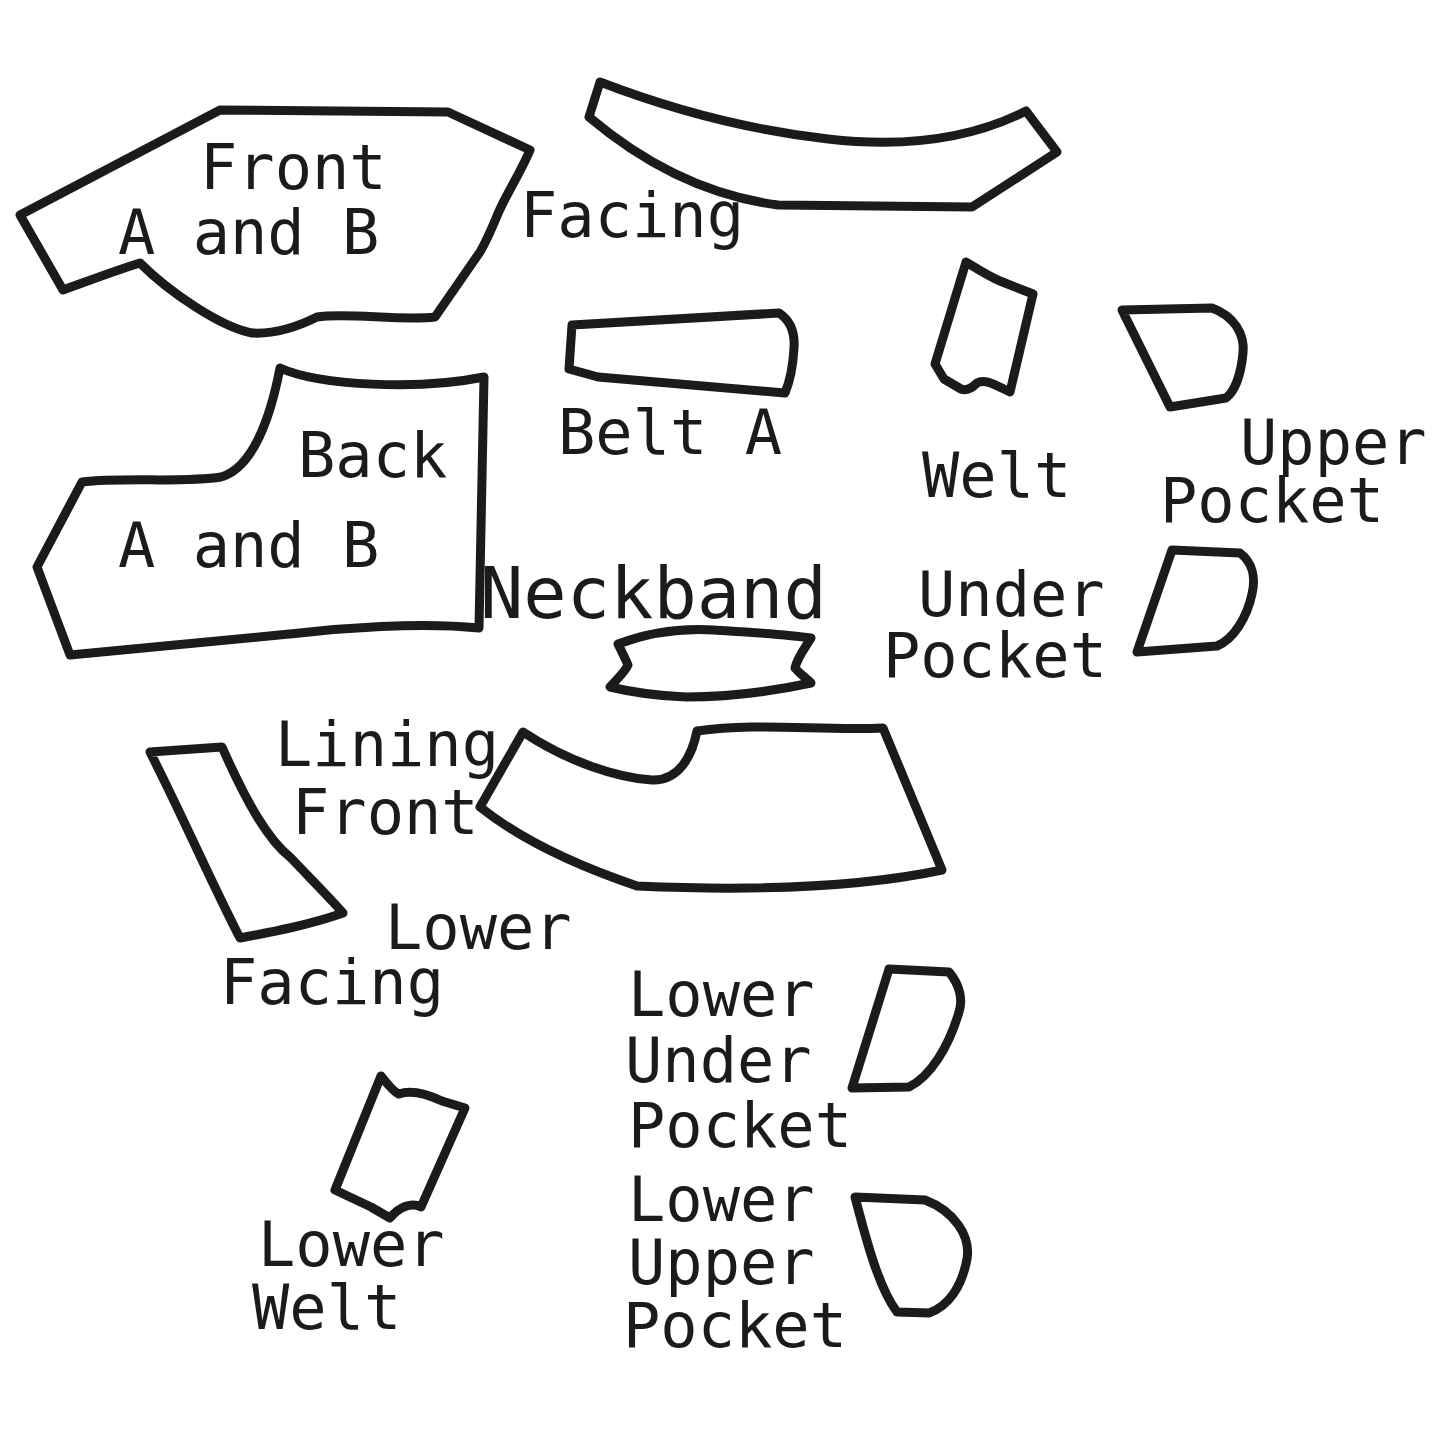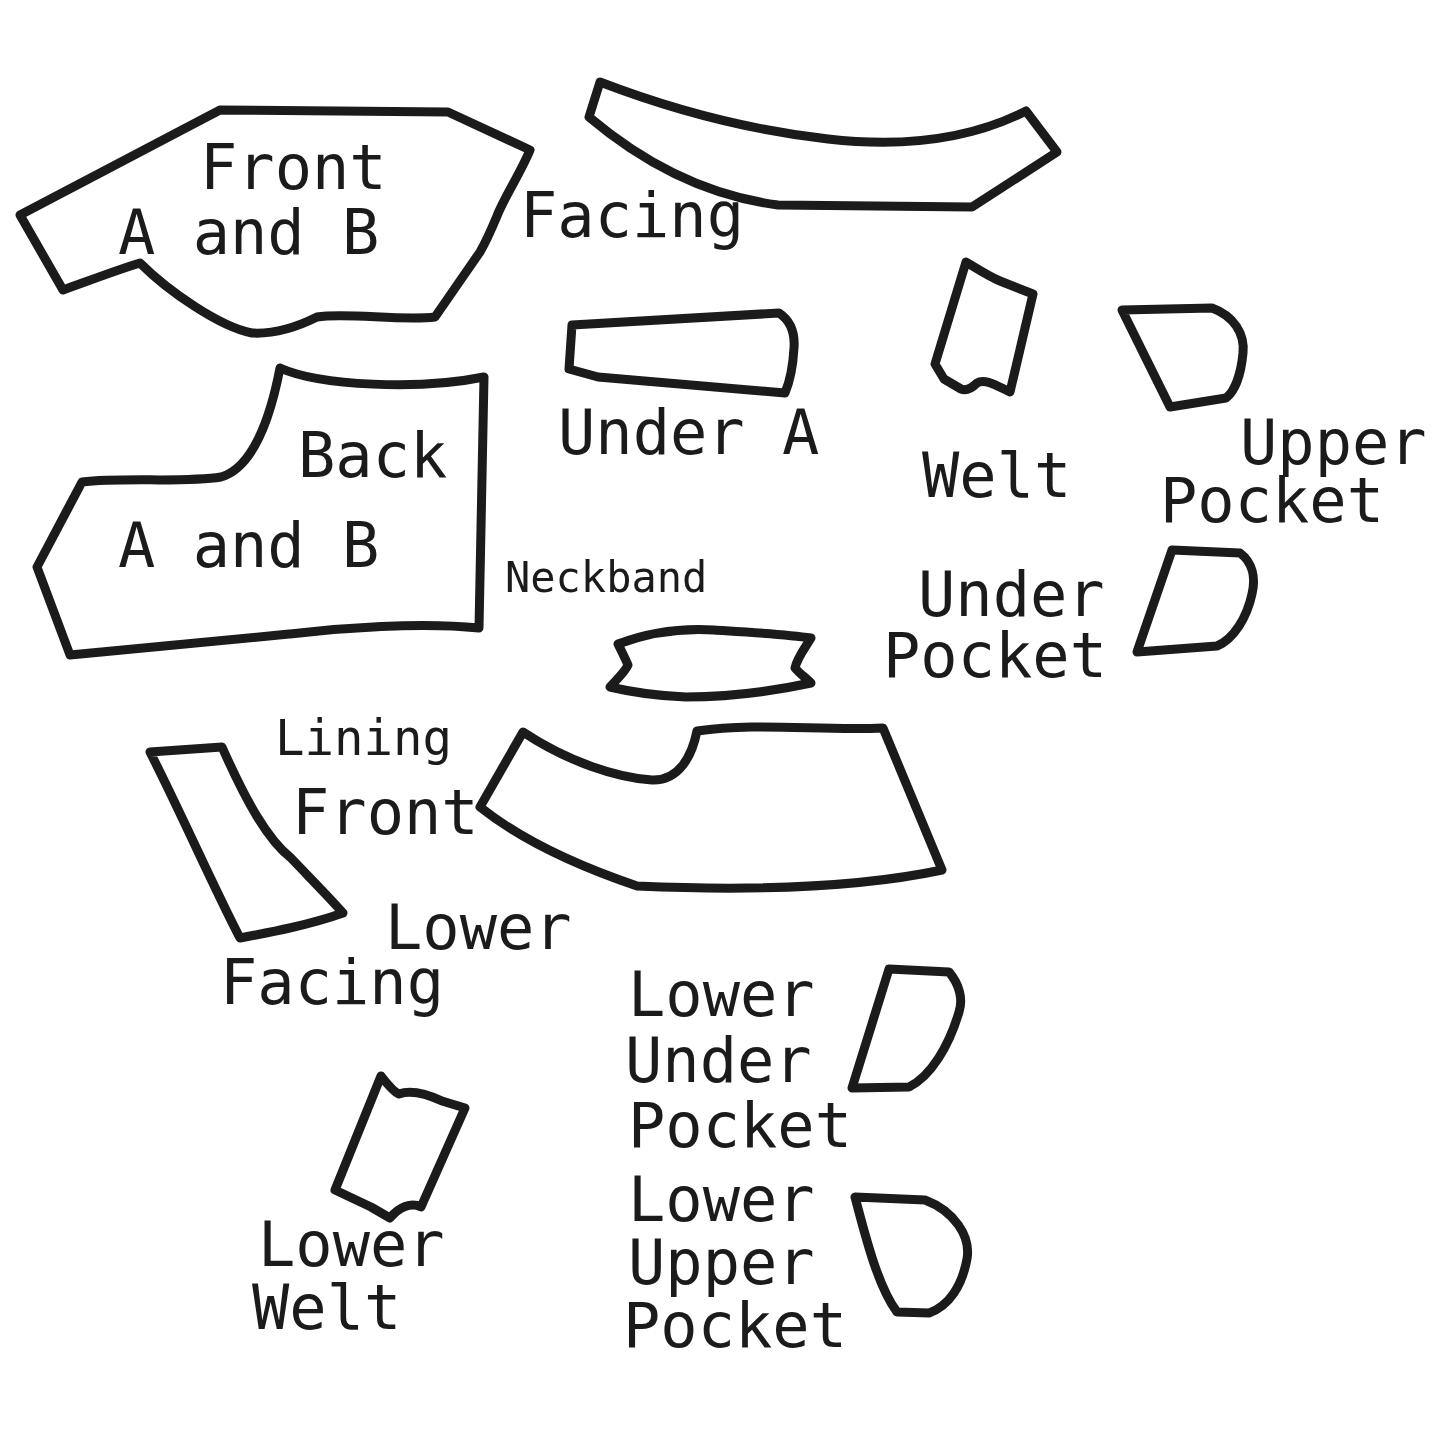--- a/index.html
+++ b/index.html
@@ -53,30 +53,30 @@
       <path d="M 523 732 C 568 762 618 778 652 780 C 679 781 692 756 697 731 C 757 722 820 731 883 728 L 942 870 C 848 890 728 890 637 886 C 560 860 510 831 480 807 Z" class="piece" stroke="#1b1b1b" stroke-width="9"></path>
       <path d="M 150 752 L 222 747 C 246 801 267 839 291 858 C 311 879 330 898 343 913 C 309 925 272 932 240 938 C 212 884 183 817 150 752 Z" class="piece" stroke="#1b1b1b" stroke-width="9"></path>
       <path d="M 381 1076 C 388 1085 394 1092 399 1094 C 413 1089 429 1095 442 1101 L 465 1108 L 421 1207 C 411 1202 399 1207 390 1218 L 371 1207 L 335 1190 Z" class="piece" stroke="#1b1b1b" stroke-width="9"></path>
       <path d="M 889 969 L 949 972 C 960 985 963 1000 959 1012 C 949 1046 931 1076 909 1087 L 852 1088 Z" class="piece" stroke="#1b1b1b" stroke-width="9"></path>
       <path d="M 855 1197 L 925 1200 C 954 1211 971 1236 967 1259 C 962 1286 949 1306 929 1313 L 897 1312 C 879 1288 867 1243 855 1197 Z" class="piece" stroke="#1b1b1b" stroke-width="9"></path>
     </svg>
   <div id="labels-layer">
       <div class="label" style="left: 200px; top: 137px; font-size: 62px; color: rgb(27, 27, 27);">Front</div>
       <div class="label" style="left: 118px; top: 202px; font-size: 62px; color: rgb(27, 27, 27);">A and B</div>
       <div class="label" style="left: 520px; top: 185px; font-size: 62px; color: rgb(27, 27, 27);">Facing</div>
-      <div class="label" style="left: 558px; top: 402px; font-size: 62px; color: rgb(27, 27, 27);">Under A</div>
+      <div class="label" style="left: 558px; top: 402px; font-size: 62px; color: rgb(27, 27, 27);">Belt A</div>
       <div class="label" style="left: 922px; top: 445px; font-size: 62px; color: rgb(27, 27, 27);">Welt</div>
       <div class="label" style="left: 1240px; top: 412px; font-size: 62px; color: rgb(27, 27, 27);">Upper</div>
       <div class="label" style="left: 1160px; top: 470px; font-size: 62px; color: rgb(27, 27, 27);">Pocket</div>
       <div class="label" style="left: 298px; top: 425px; font-size: 62px; color: rgb(27, 27, 27);">Back</div>
       <div class="label" style="left: 118px; top: 515px; font-size: 62px; color: rgb(27, 27, 27);">A and B</div>
-      <div class="label" style="left: 505px; top: 557px; font-size: 42px; color: rgb(27, 27, 27);">Neckband</div>
+      <div class="label" style="left: 480px; top: 557px; font-size: 72px; color: rgb(27, 27, 27);">Neckband</div>
       <div class="label" style="left: 918px; top: 564px; font-size: 62px; color: rgb(27, 27, 27);">Under</div>
       <div class="label" style="left: 883px; top: 625px; font-size: 62px; color: rgb(27, 27, 27);">Pocket</div>
-      <div class="label" style="left: 275px; top: 714px; font-size: 49px; color: rgb(27, 27, 27);">Lining</div>
+      <div class="label" style="left: 275px; top: 714px; font-size: 62px; color: rgb(27, 27, 27);">Lining</div>
       <div class="label" style="left: 292px; top: 782px; font-size: 62px; color: rgb(27, 27, 27);">Front</div>
       <div class="label" style="left: 385px; top: 897px; font-size: 62px; color: rgb(27, 27, 27);">Lower</div>
       <div class="label" style="left: 220px; top: 952px; font-size: 62px; color: rgb(27, 27, 27);">Facing</div>
       <div class="label" style="left: 628px; top: 964px; font-size: 62px; color: rgb(27, 27, 27);">Lower</div>
       <div class="label" style="left: 625px; top: 1030px; font-size: 62px; color: rgb(27, 27, 27);">Under</div>
       <div class="label" style="left: 628px; top: 1095px; font-size: 62px; color: rgb(27, 27, 27);">Pocket</div>
       <div class="label" style="left: 628px; top: 1169px; font-size: 62px; color: rgb(27, 27, 27);">Lower</div>
       <div class="label" style="left: 628px; top: 1232px; font-size: 62px; color: rgb(27, 27, 27);">Upper</div>
       <div class="label" style="left: 623px; top: 1295px; font-size: 62px; color: rgb(27, 27, 27);">Pocket</div>
       <div class="label" style="left: 258px; top: 1214px; font-size: 62px; color: rgb(27, 27, 27);">Lower</div>

